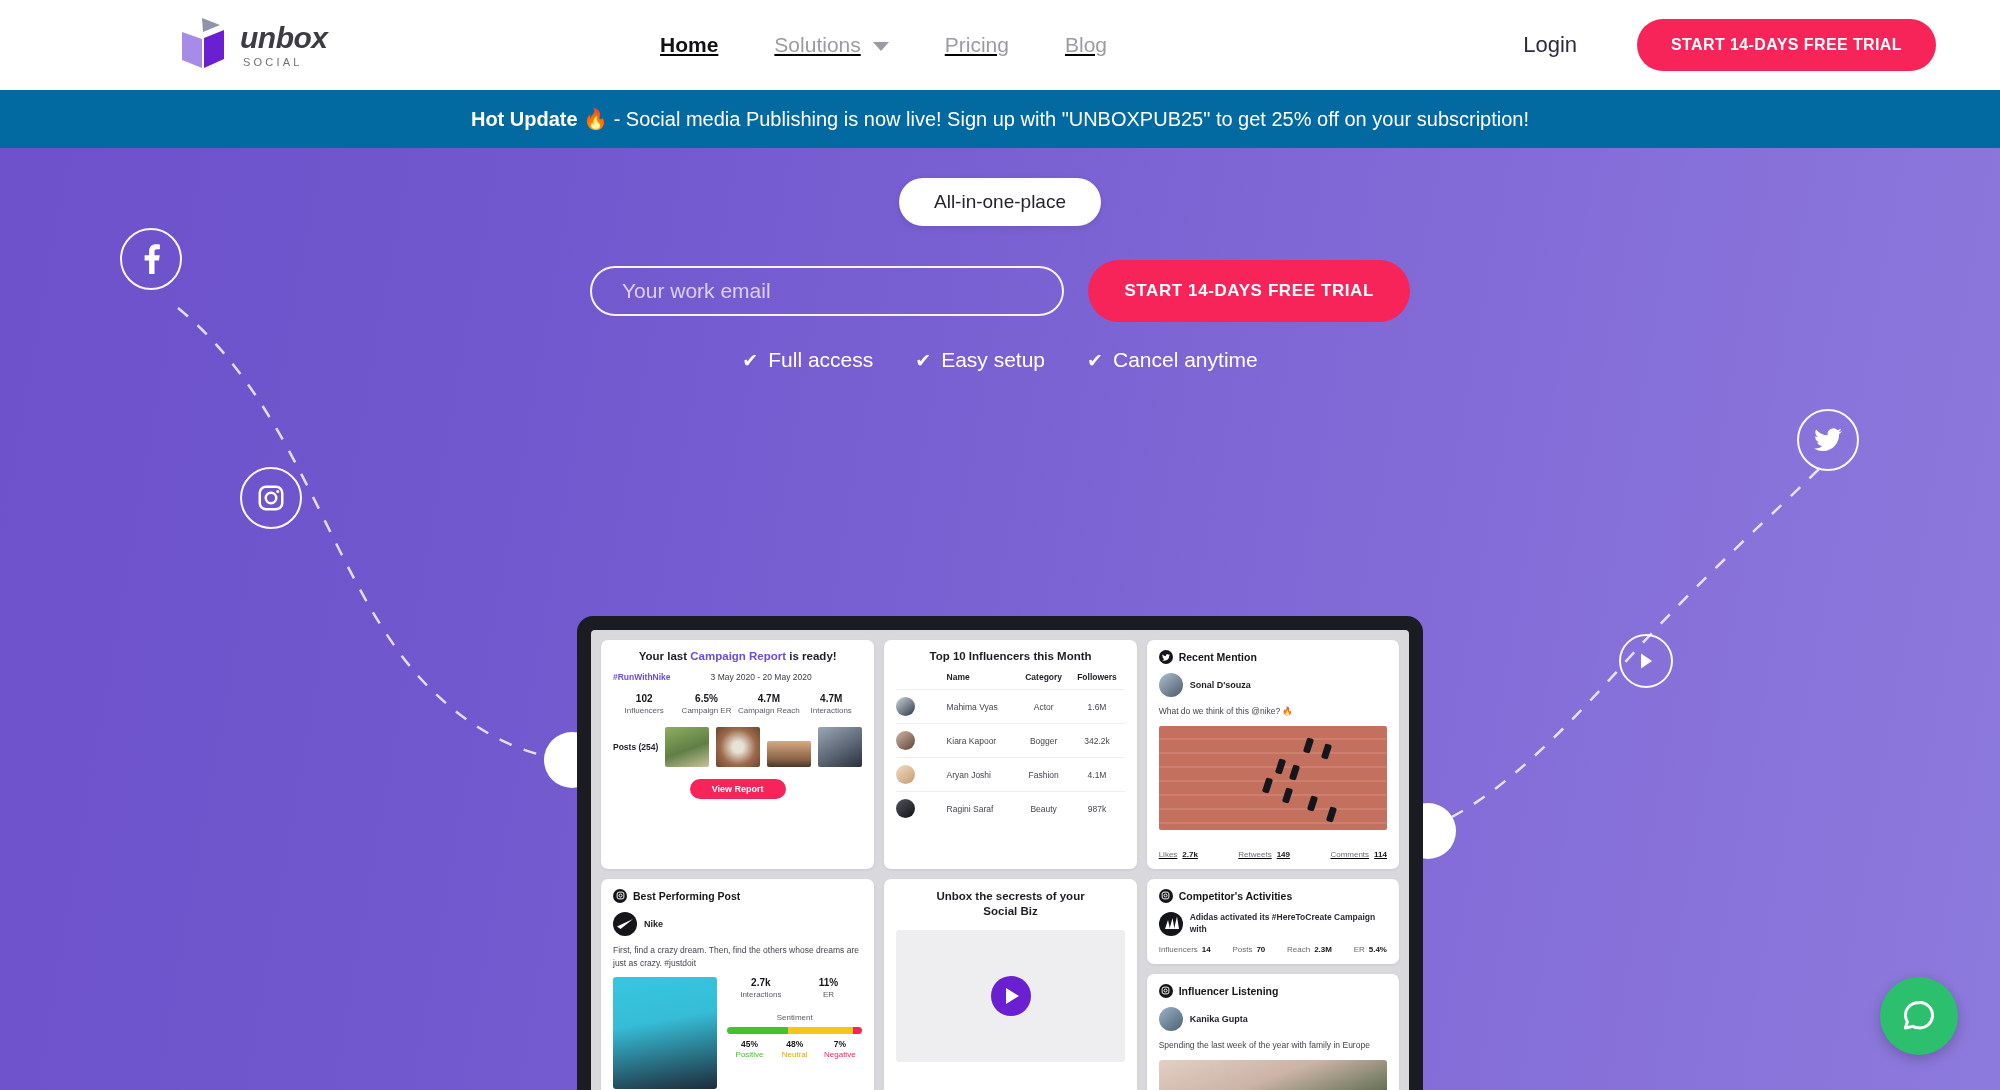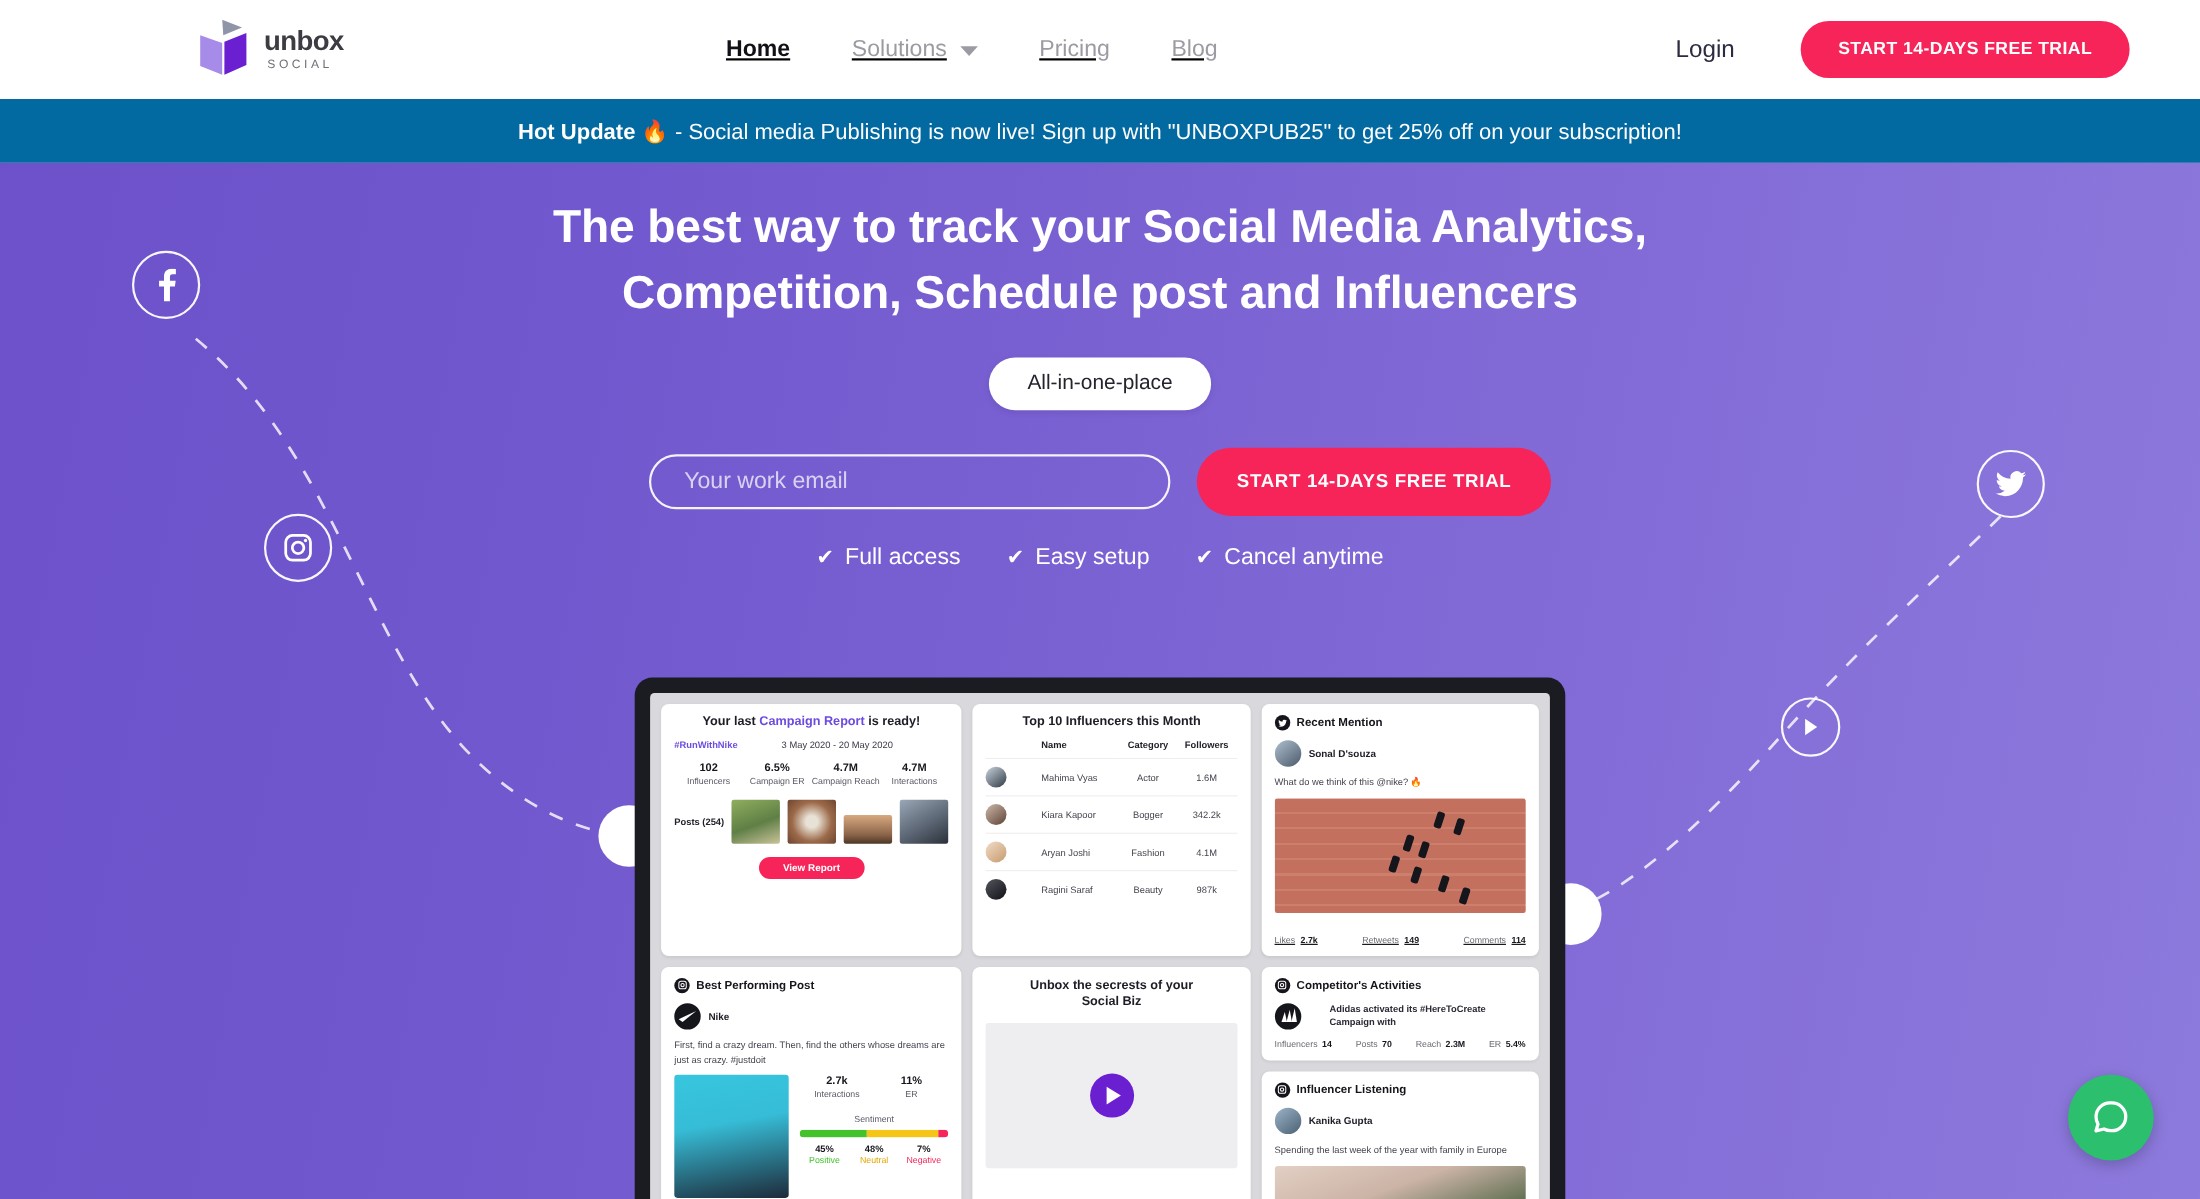--- a/index.html
+++ b/index.html
@@ -20,22 +20,23 @@
     z-index: 40;
   }
   .logo-wrap {
     position: absolute;
     left: 178px; top: 18px;
     display: flex; align-items: center; gap: 10px;
   }
   .logo-mark { width: 52px; height: 54px; position: relative; }
   .logo-text { display: flex; flex-direction: column; line-height: 1; }
   .logo-name {
-    font-size: 25px; font-weight: bold; color: #3c3c43;
+    font-size: 30px; font-weight: bold; color: #3c3c43;
     letter-spacing: -0.5px;
+    font-style: italic;
   }
   .logo-sub {
     font-size: 11px; color: #6f6f78; letter-spacing: 3.2px;
     margin-top: 4px; margin-left: 3px;
   }
 
   .nav {
     position: absolute;
     left: 660px; top: 0; height: 90px;
     display: flex; align-items: center; gap: 56px; text-decoration: underline;
@@ -341,21 +342,21 @@
     cursor: pointer;
   }
   .play-tri {
     width: 0; height: 0;
     border-top: 8px solid transparent;
     border-bottom: 8px solid transparent;
     border-left: 13px solid #fff;
     margin-left: 4px;
   }
 
-  .comp-row { display: flex; align-items: flex-start; gap: 26px; margin-bottom: 9px; }
+  .comp-row { display: flex; align-items: flex-start; gap: 7px; margin-bottom: 9px; }
   .brand-logo { width: 24px; height: 24px; border-radius: 50%; background: #15151c; flex-shrink: 0; position: relative; }
   .comp-txt { font-size: 8.5px; font-weight: bold; color: #2a2a35; line-height: 1.4; }
   .comp-metrics { display: flex; justify-content: space-between; }
   .cm { font-size: 8px; color: #6a6a75; }
   .cm b { color: #15151c; margin-left: 4px; }
 
   .il-img {
     width: 100%; height: 86px; border-radius: 3px; margin-top: 7px;
     background: linear-gradient(160deg,#e3cfc4 0%,#cbb3a6 35%,#3f5a38 78%,#22331f 100%);
   }
@@ -454,24 +455,20 @@
       <svg width="20" height="20" viewBox="0 0 20 20">
           <path d="M5 2.5 L16 10 L5 17.5 Z" fill="#fff"></path>
         </svg>
     </div>
 
     <div class="dot-node" style="left:544px; top:584px; width:56px; height:56px;"></div>
     <div class="dot-node" style="left:1400px; top:655px; width:56px; height:56px;"></div>
   </div>
 
   <div class="hero-inner">
-    <h1 class="headline">
-      <span>The best way to track your Social Media Analytics,</span><br>
-      <span>Competition, Schedule post and Influencers</span>
-    </h1>
 
     <div class="pill">All-in-one-place</div>
 
     <div class="form-row">
       <input class="email-input" type="text" placeholder="Your work email" style="">
       <button class="hero-cta">START 14-DAYS FREE TRIAL</button>
     </div>
 
     <div class="features">
       <div class="feature">

